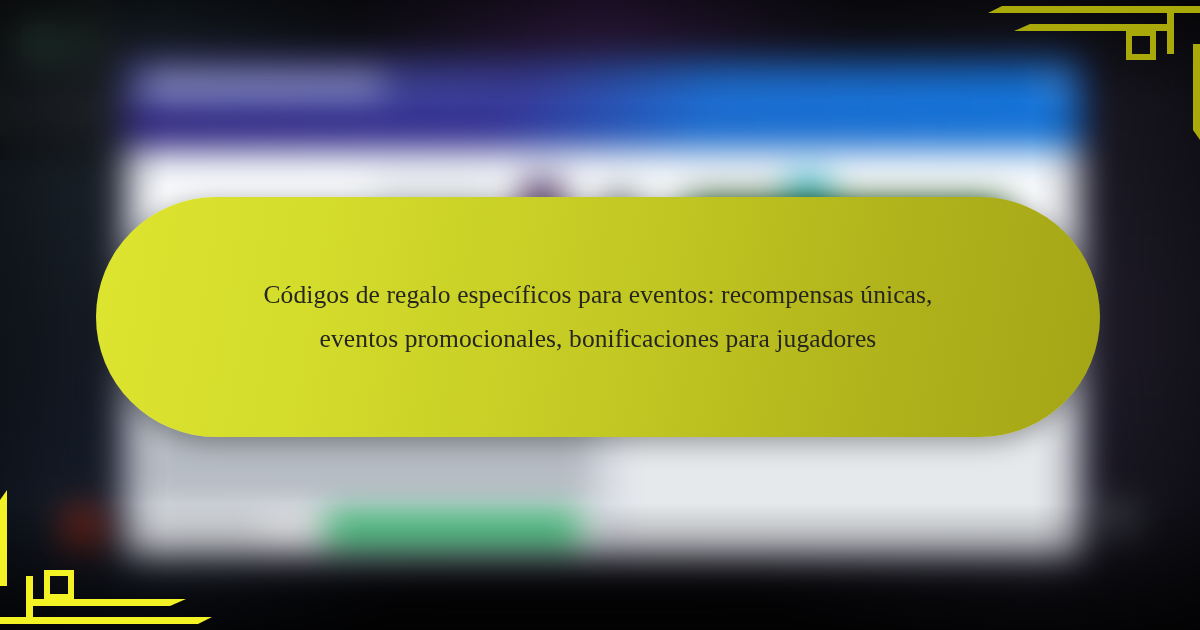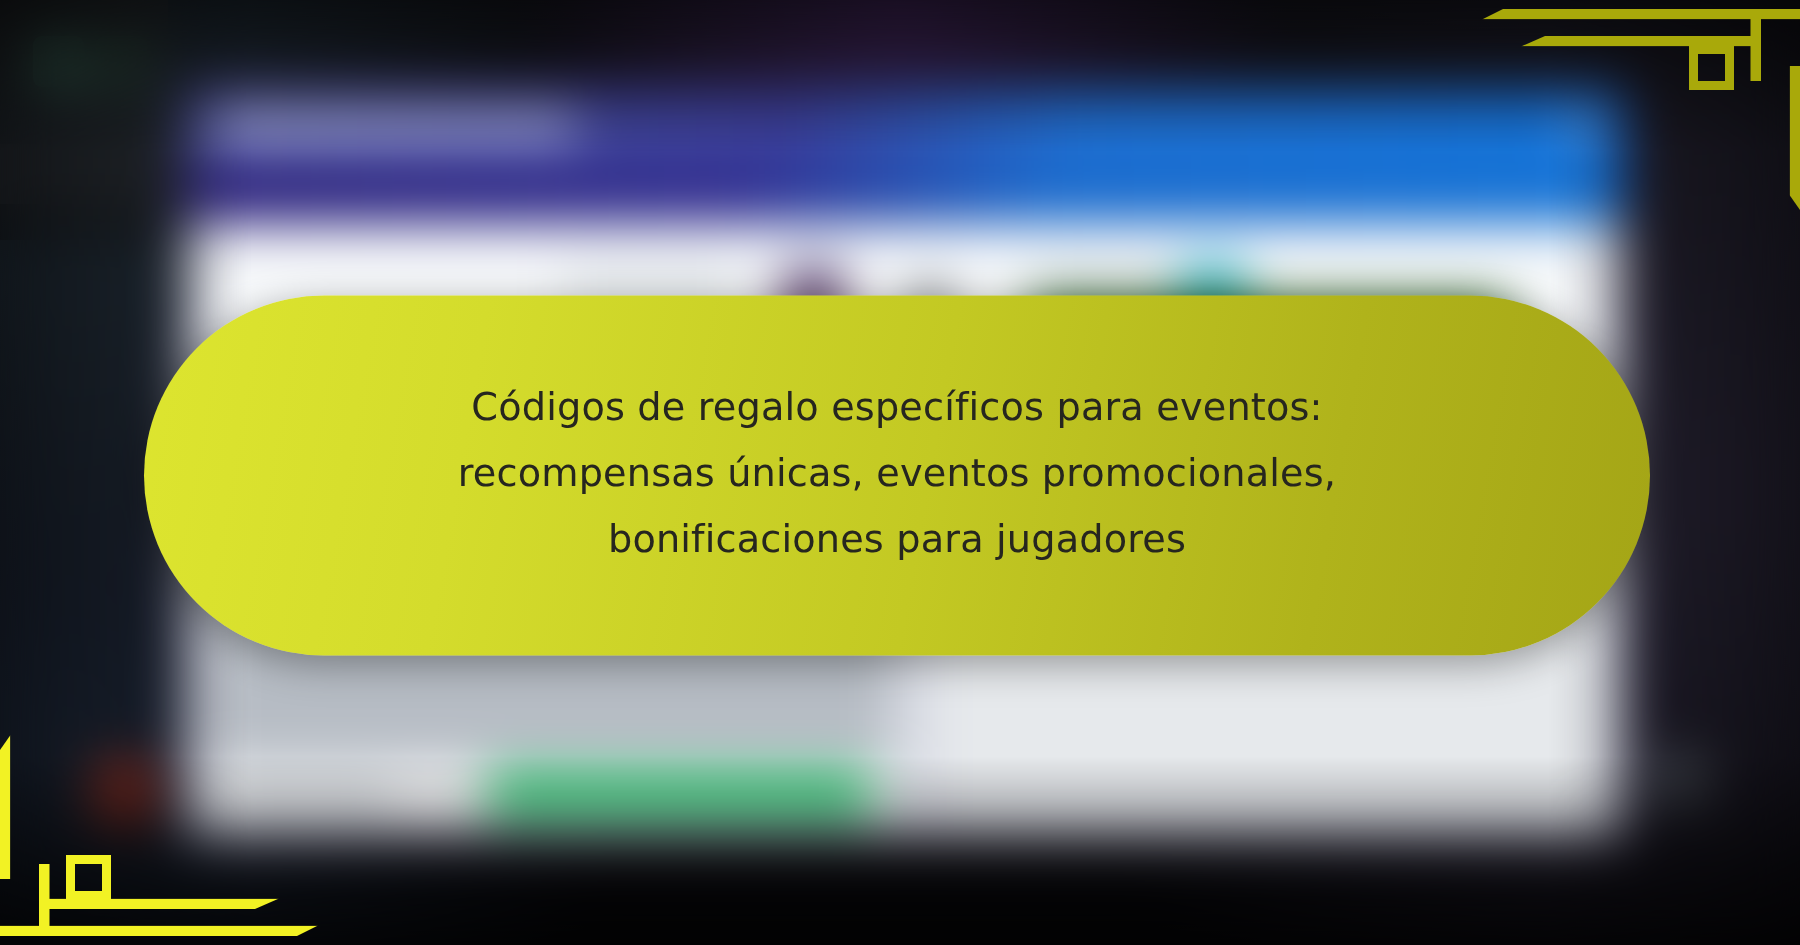--- a/index.html
+++ b/index.html
@@ -1,15 +1,15 @@
 <!DOCTYPE html>
 <html><head>
 <meta charset="utf-8">
 <style>
-  * { margin:0; padding:0; box-sizing:border-box; }
+  * { margin:0; padding:0; box-sizing:border-box;font-family:Liberation Serif, serif; }
   html,body { width:1200px; height:630px; overflow:hidden; }
   body {
     font-family:"DejaVu Sans", sans-serif;
     background:#08080c;
     position:relative;
   }
 
   
   #bg-blur {
     position:absolute; inset:0;

